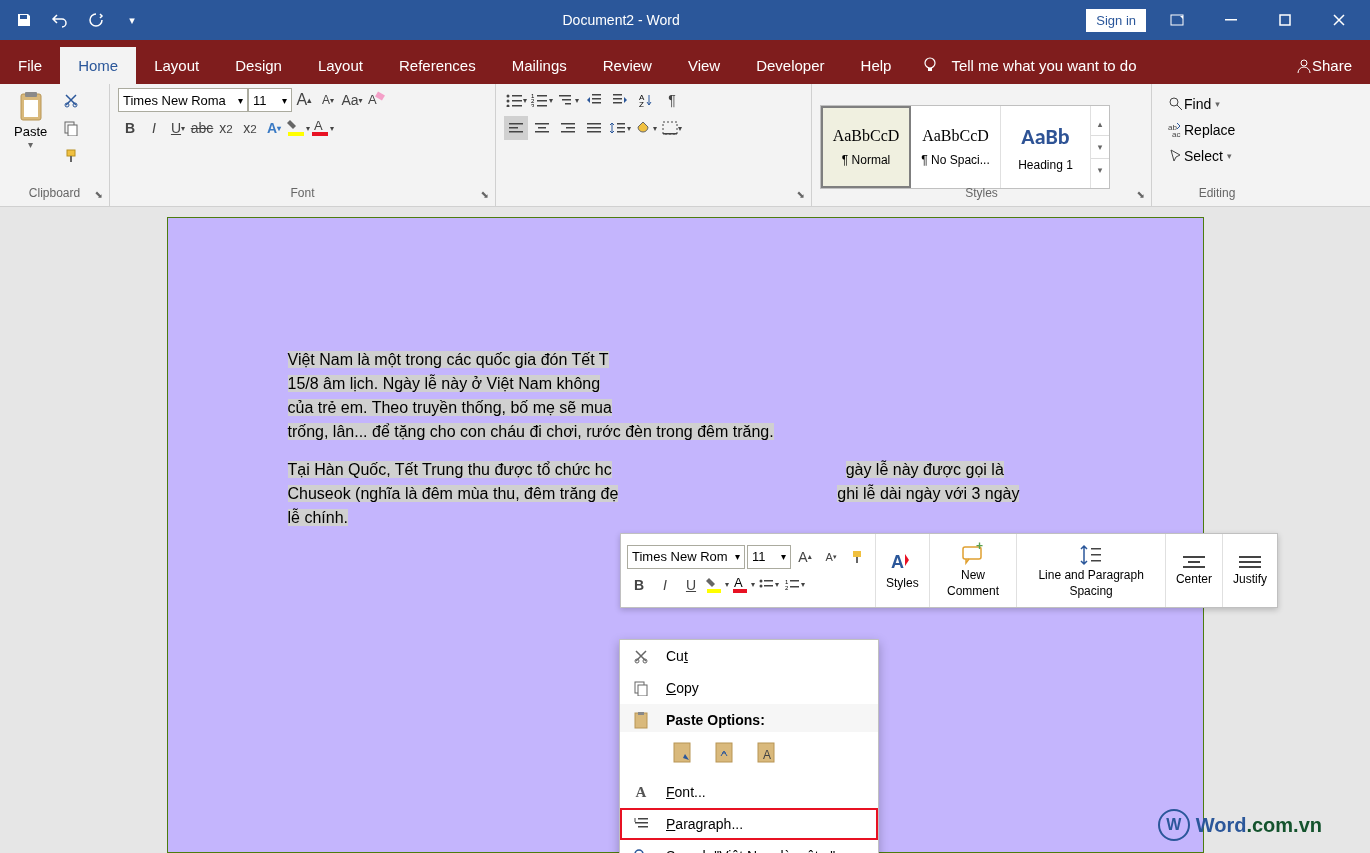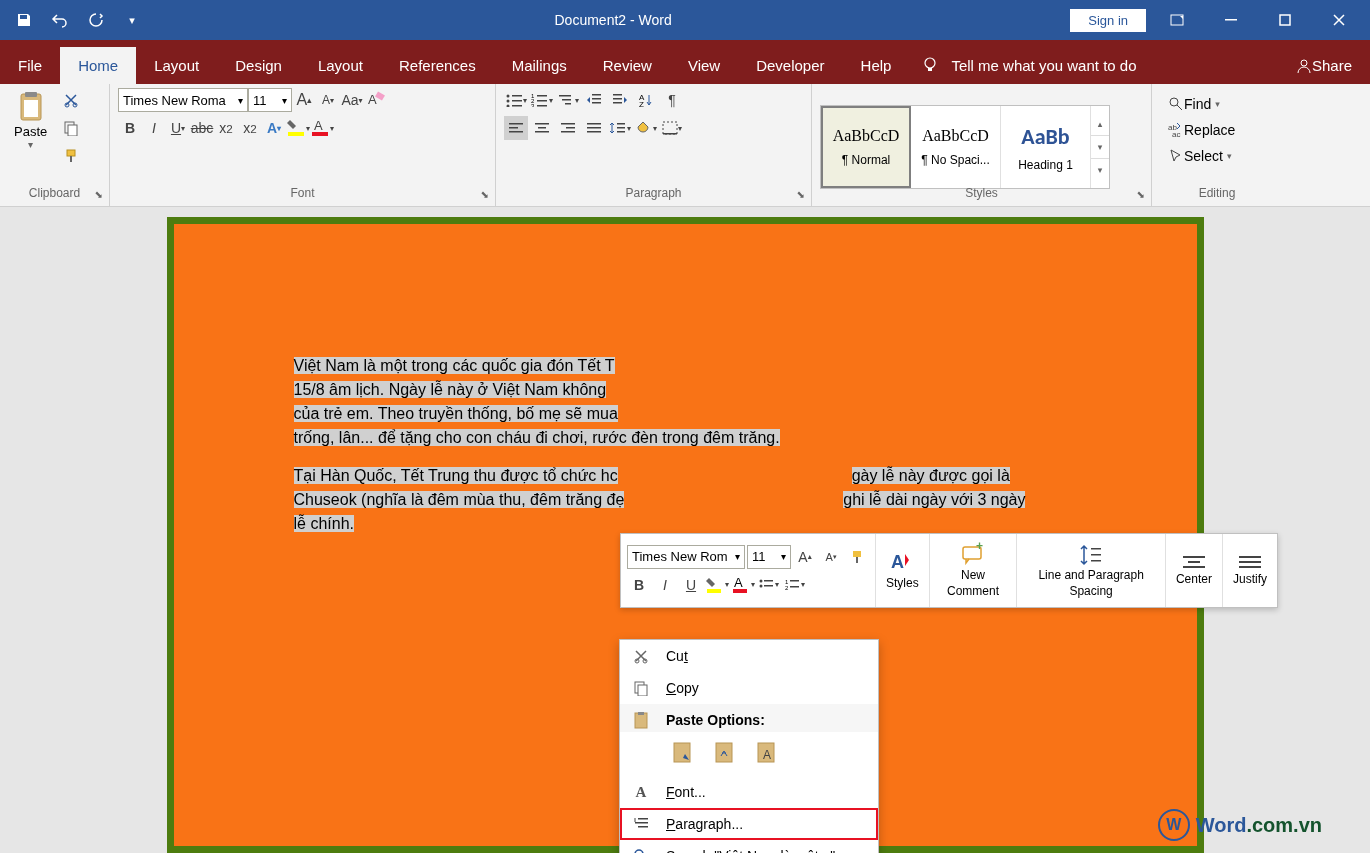--- a/index.html
+++ b/index.html
@@ -4,21 +4,21 @@
 <style>
 * { margin: 0; padding: 0; box-sizing: border-box; font-family: 'Segoe UI', Arial, sans-serif; }
 body { width: 1370px; height: 853px; background: #e6e6e6; overflow: hidden; position: relative; }
 
 
 .titlebar { height: 40px; background: #2b579a; display: flex; align-items: center; color: white; font-size: 13px; }
 .qat { display: flex; align-items: center; padding: 0 8px; gap: 4px; }
 .qat-btn { width: 32px; height: 32px; display: flex; align-items: center; justify-content: center; cursor: pointer; }
 .title-center { flex: 1; text-align: center; font-size: 14px; }
 .title-right { display: flex; align-items: center; gap: 8px; padding-right: 8px; }
-.signin { background: white; color: #2b579a; padding: 4px 18px; font-size: 13px; }
+.signin { background: white; color: #2b579a; padding: 4px 10px; font-size: 13px; }
 .win-btn { width: 46px; height: 32px; display: flex; align-items: center; justify-content: center; }
 
 
 .tabs { height: 44px; background: #7f1d1d; display: flex; align-items: flex-end; color: white; font-size: 15px; }
 .tab { padding: 10px 18px; cursor: pointer; }
 .tab.active { background: #f3f3f3; color: #2b579a; }
 .tab-spacer { flex: 1; }
 .tellme { display: flex; align-items: center; gap: 12px; padding: 0 12px 10px; }
 .share-btn { padding: 0 18px 10px; display: flex; align-items: center; }
 
@@ -54,21 +54,21 @@
 .style-preview.h1 { font-family: 'Calibri', sans-serif; font-size: 22px; font-weight: bold; color: #2e5395; }
 .gallery-nav { width: 18px; display: flex; flex-direction: column; justify-content: center; border-left: none; }
 
 .editing-group .group-body { flex-direction: column; gap: 2px; padding-top: 4px; }
 .edit-btn { display: flex; align-items: center; padding: 4px 8px; font-size: 14px; }
 
 .ribbon-collapse { position: absolute; right: 8px; bottom: 4px; }
 
 
 .doc-area { position: relative; height: 646px; background: #e6e6e6; padding-top: 10px; }
-.page { width: 1037px; margin: 0 auto; background: #f97316; border: 7px solid #4d7c0f; min-height: 636px; padding: 130px 118px 40px 120px; font-family: 'Times New Roman', serif; font-size: 16px; line-height: 1.5; }
+.page { width: 1037px; margin: 0 auto; background: #c4b5fd; border: 1px solid #4d7c0f; min-height: 636px; padding: 130px 118px 40px 120px; font-family: 'Times New Roman', serif; font-size: 16px; line-height: 1.5; }
 .page p { margin-bottom: 14px; }
 .selected-text { background: #d0d0d0; }
 
 
 .mini-toolbar { position: absolute; top: 326px; left: 620px; width: 658px; height: 75px; background: white; border: 1px solid #c0c0c0; box-shadow: 0 2px 6px rgba(0,0,0,0.2); display: flex; }
 .mini-row { display: flex; align-items: center; gap: 2px; padding: 2px 6px; }
 .mini-left { display: flex; flex-direction: column; justify-content: center; }
 .mini-combo { height: 24px; border: 1px solid #abab9f; background: white; font-size: 13px; padding: 0 4px; display: flex; align-items: center; }
 .mini-big { display: flex; flex-direction: column; align-items: center; justify-content: center; padding: 4px 10px; font-size: 12px; border-left: 1px solid #e0e0e0; text-align: center; line-height: 1.3; }
 
@@ -368,21 +368,20 @@
           </div>
         <div class="ribbon-btn">
             <svg width="16" height="14">
               <rect x="1" y="1" width="14" height="12" fill="none" stroke="#444" stroke-dasharray="2"></rect>
               <rect x="1" y="12" width="14" height="1.5" fill="#444"></rect>
             </svg>
             <span style="font-size:8px;">▾</span>
           </div>
       </div>
     </div>
-    <div class="group-label">Paragraph</div>
     <div class="group-launcher">⬊</div>
   </div>
 
   <div class="group styles-group" style="width:340px;">
     <div class="group-body">
       <div class="style-gallery">
         <div class="style-item selected">
           <div class="style-preview">AaBbCcD</div>
           <div>¶ Normal</div>
         </div>

